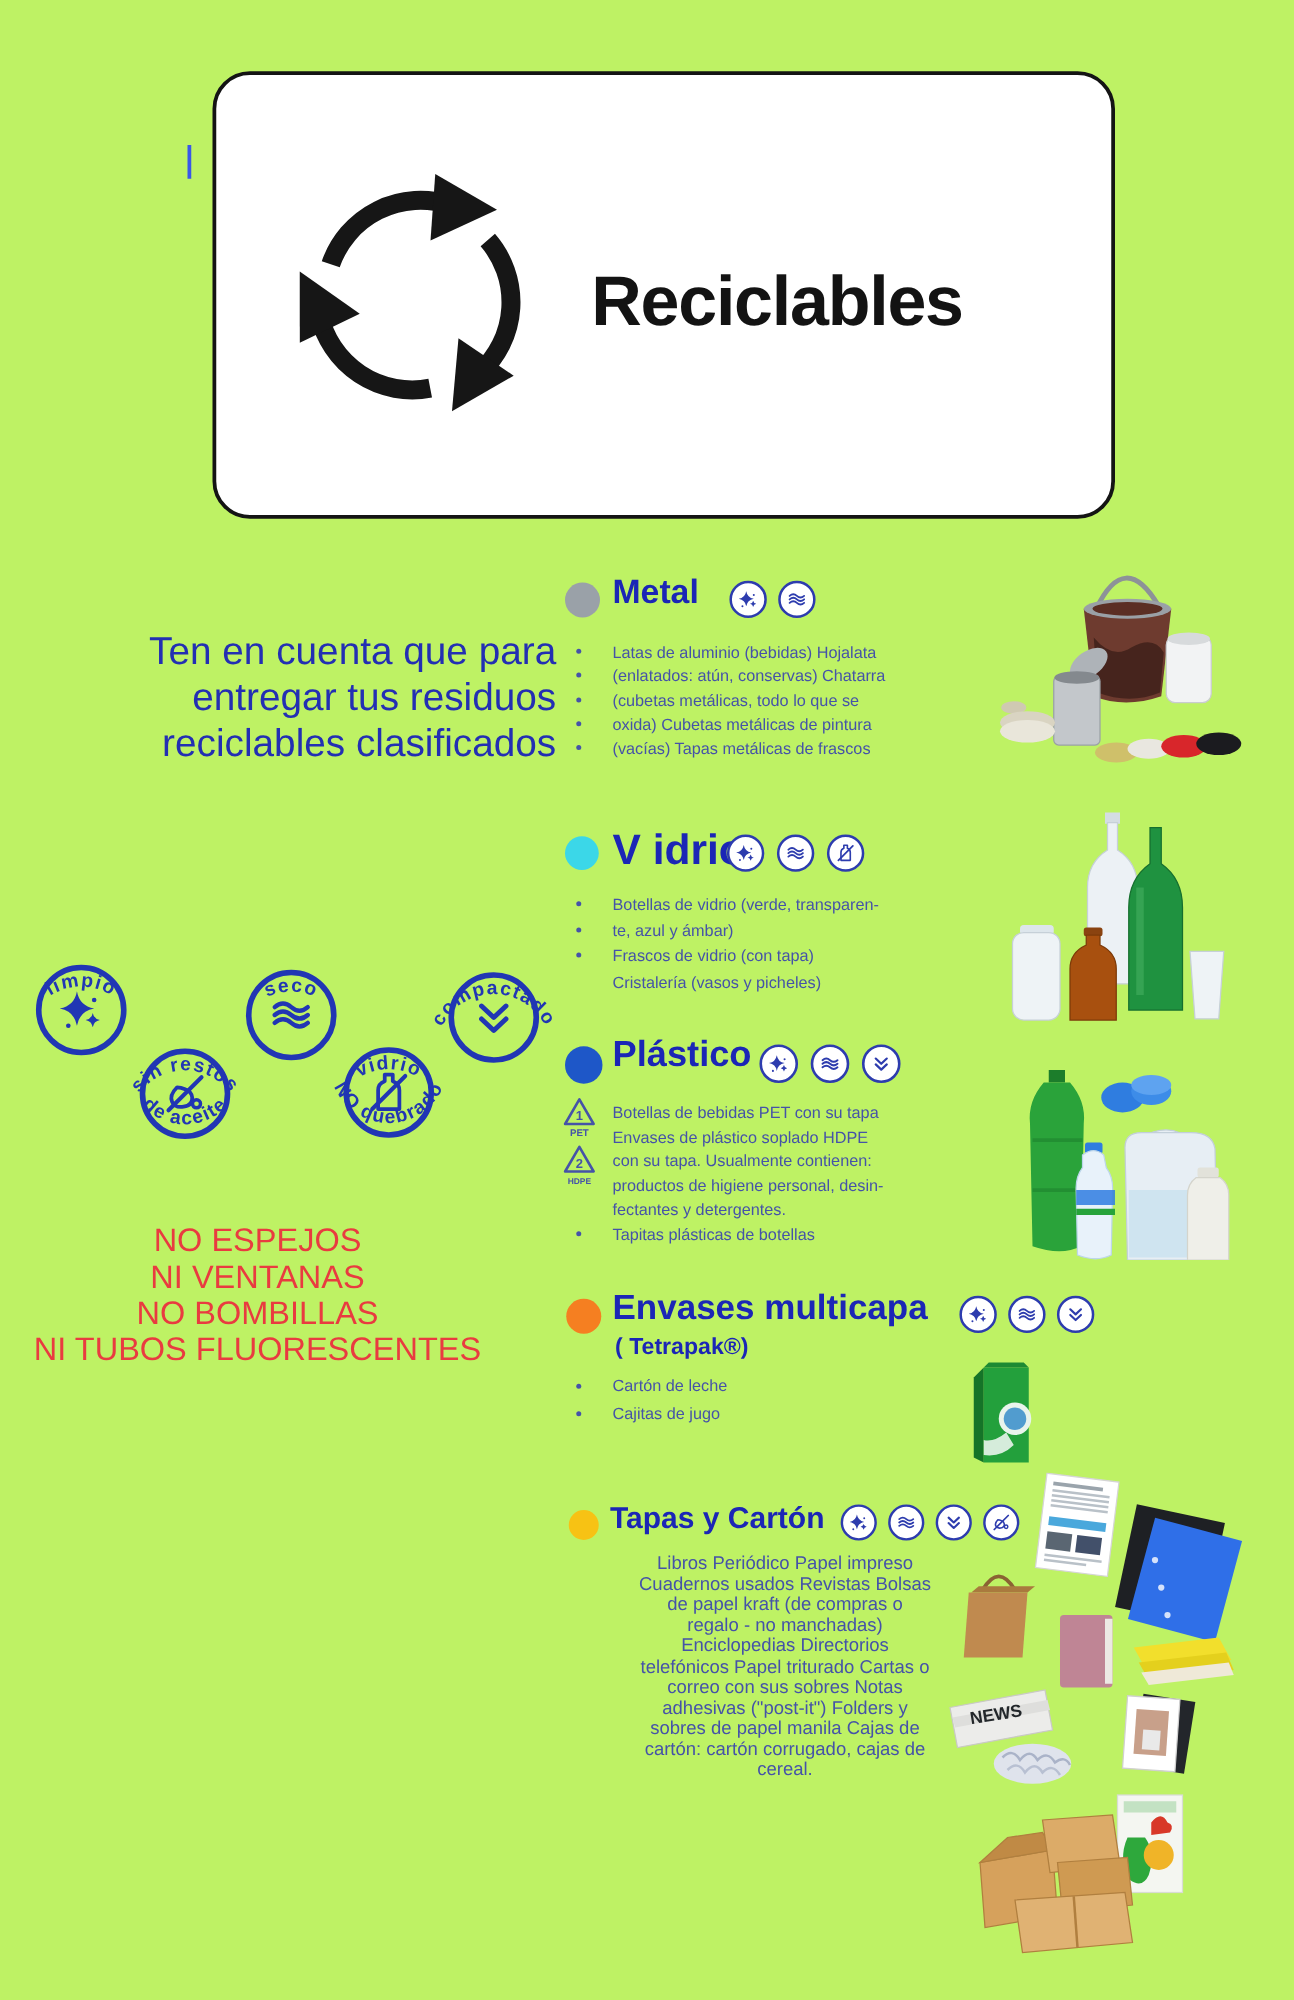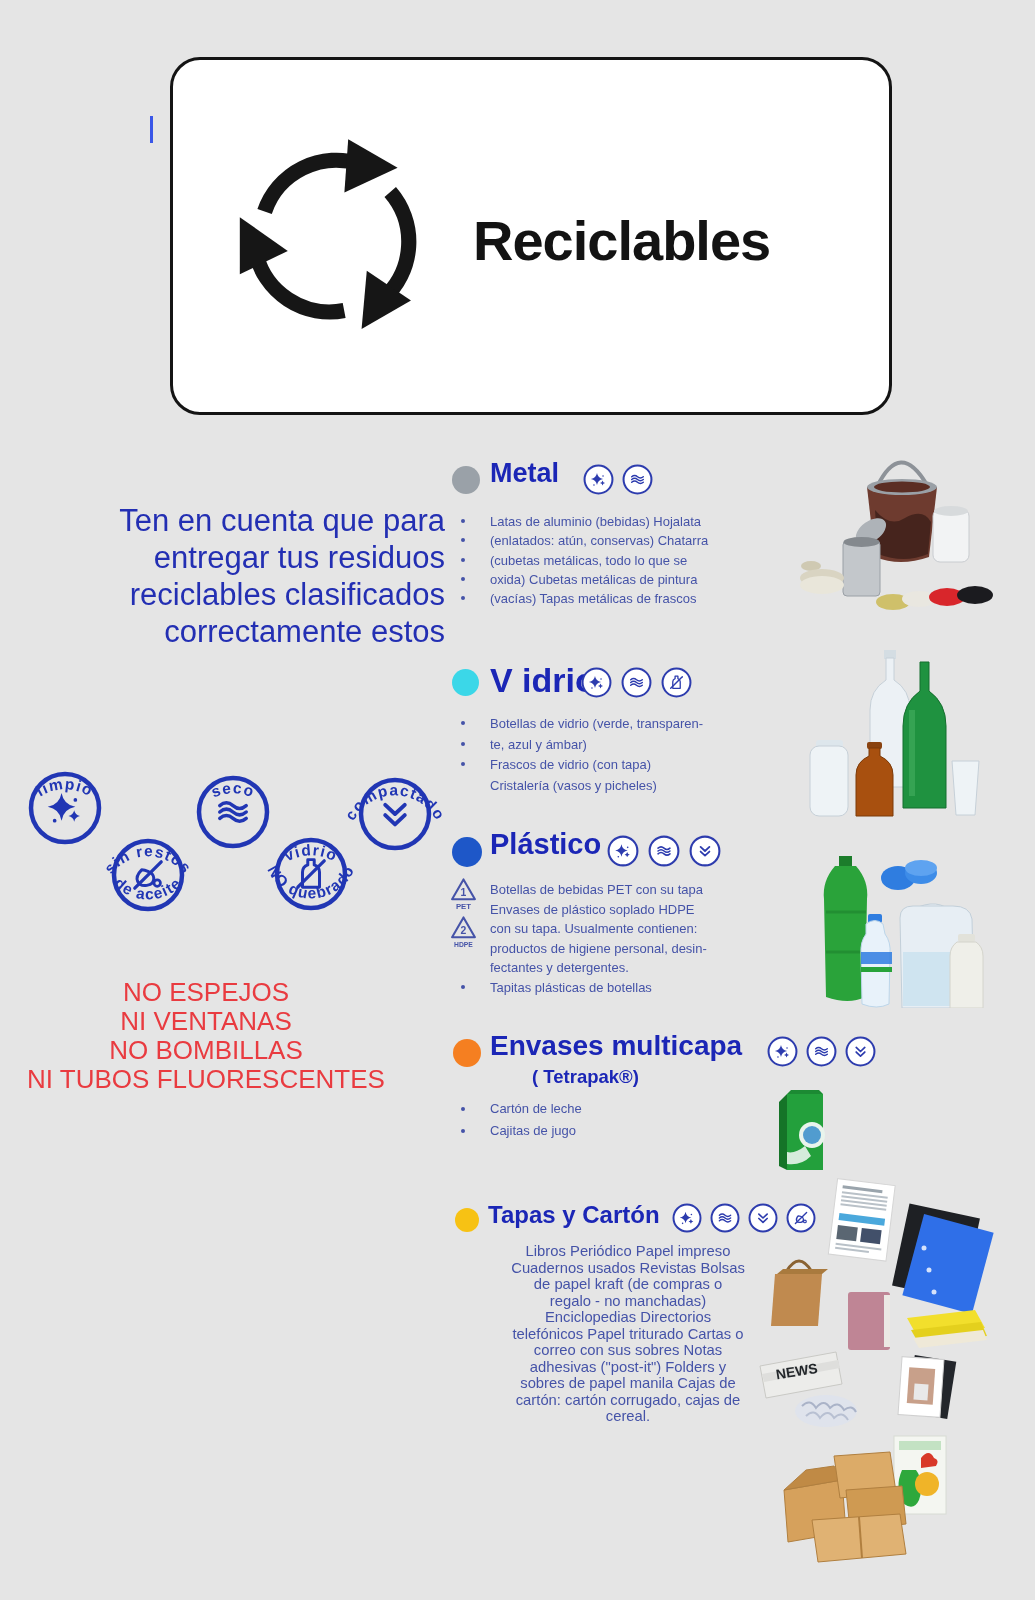--- a/index.html
+++ b/index.html
@@ -1,25 +1,25 @@
 <!DOCTYPE html>
 <html><head>
 <meta charset="utf-8">
 <style>
   html,body{margin:0;padding:0;background:#fff;}
-  .page{position:relative;width:1035px;height:1600px;background:#e5e5e5;overflow:hidden;
+  .page{position:relative;width:1035px;height:1600px;background:#bef264;overflow:hidden;
         font-family:"Liberation Sans",sans-serif;}
   .abs{position:absolute;}
   svg text{font-family:"Liberation Sans",sans-serif;}
   .card{border:3.5px solid #141414;border-radius:30px;background:#fff;}
   .main-title{font-size:56px;font-weight:700;letter-spacing:-1px;color:#131313;}
   .intro{color:#232fb3;font-size:31px;line-height:37px;}
   .warn{color:#e93b40;font-size:26px;line-height:29px;text-align:center;width:412px;}
   .sec-title{color:#1b26b6;font-weight:700;white-space:nowrap;}
-  .sec-sub{color:#1b26b6;font-weight:700;font-size:18.5px;margin-left:40px;}
+  .sec-sub{color:#1b26b6;font-weight:700;font-size:18.5px;}
   .dotc{border-radius:50%;}
   .list{color:#4553a8;font-size:13px;line-height:19.3px;}
   .line{position:relative;padding-left:32px;white-space:nowrap;}
   .blt{position:absolute;left:3px;top:7px;width:4px;height:4px;border-radius:50%;background:#4553a8;}
   .papel-body{color:#4553a8;font-size:14.8px;line-height:16.5px;text-align:center;}
   .papel-body .pline{white-space:nowrap;}
   .caret{background:#3a57e8;}
 </style>
 </head>
 <body>
@@ -68,21 +68,20 @@
       <use href="#rarrow" transform="rotate(120 60 60)"></use>
       <use href="#rarrow" transform="rotate(240 60 60)"></use>
     </svg>
     <div class="abs main-title" style="left:300px;top:148px;width:400px;">Reciclables</div>
   </div>
 
   <div class="abs intro" style="left:45px;top:502px;width:400px;text-align:right;">
     <div>Ten en cuenta que para</div>
     <div>entregar tus residuos</div>
     <div>reciclables clasificados</div>
-    <div>correctamente estos</div>
   </div>
 
   <svg class="abs" style="left:0px;top:743px;color:#2136b4;" width="130" height="130" viewBox="0 0 130 130">
     <defs>
         <path id="arcT-limpio" d="M22 76 A46 46 0 0 1 108 76"></path>
       </defs>
     <circle cx="65" cy="65" r="34" fill="none" stroke="#2136b4" stroke-width="4.5"></circle>
     <use href="#icon-sparkle" x="42" y="42" width="46" height="46"></use>
     <text text-anchor="middle" font-size="15.5" font-weight="700" fill="#2136b4" letter-spacing="1.2">
       <textPath href="#arcT-limpio" startOffset="50%">limpio</textPath>

